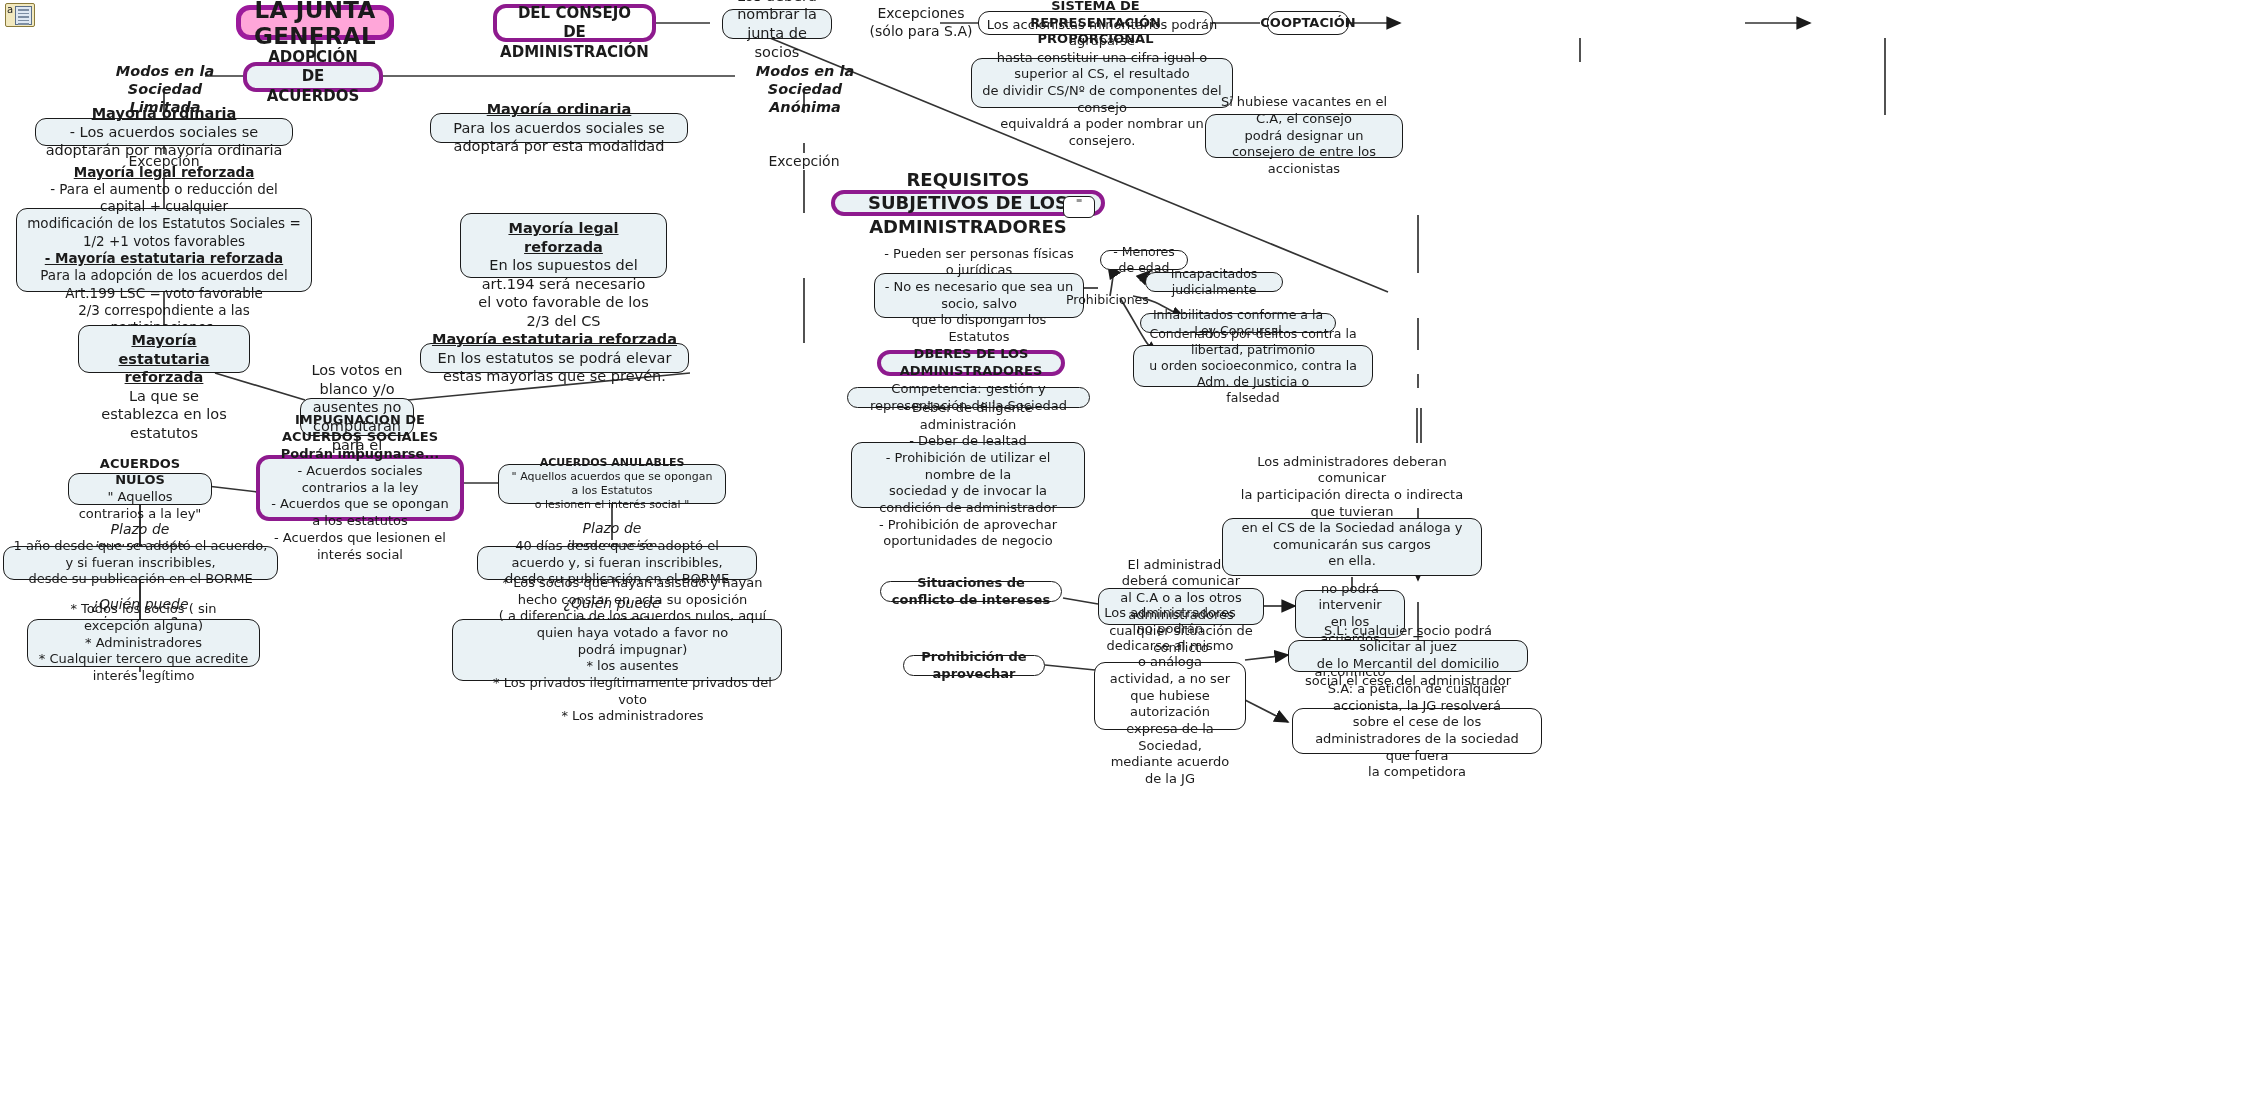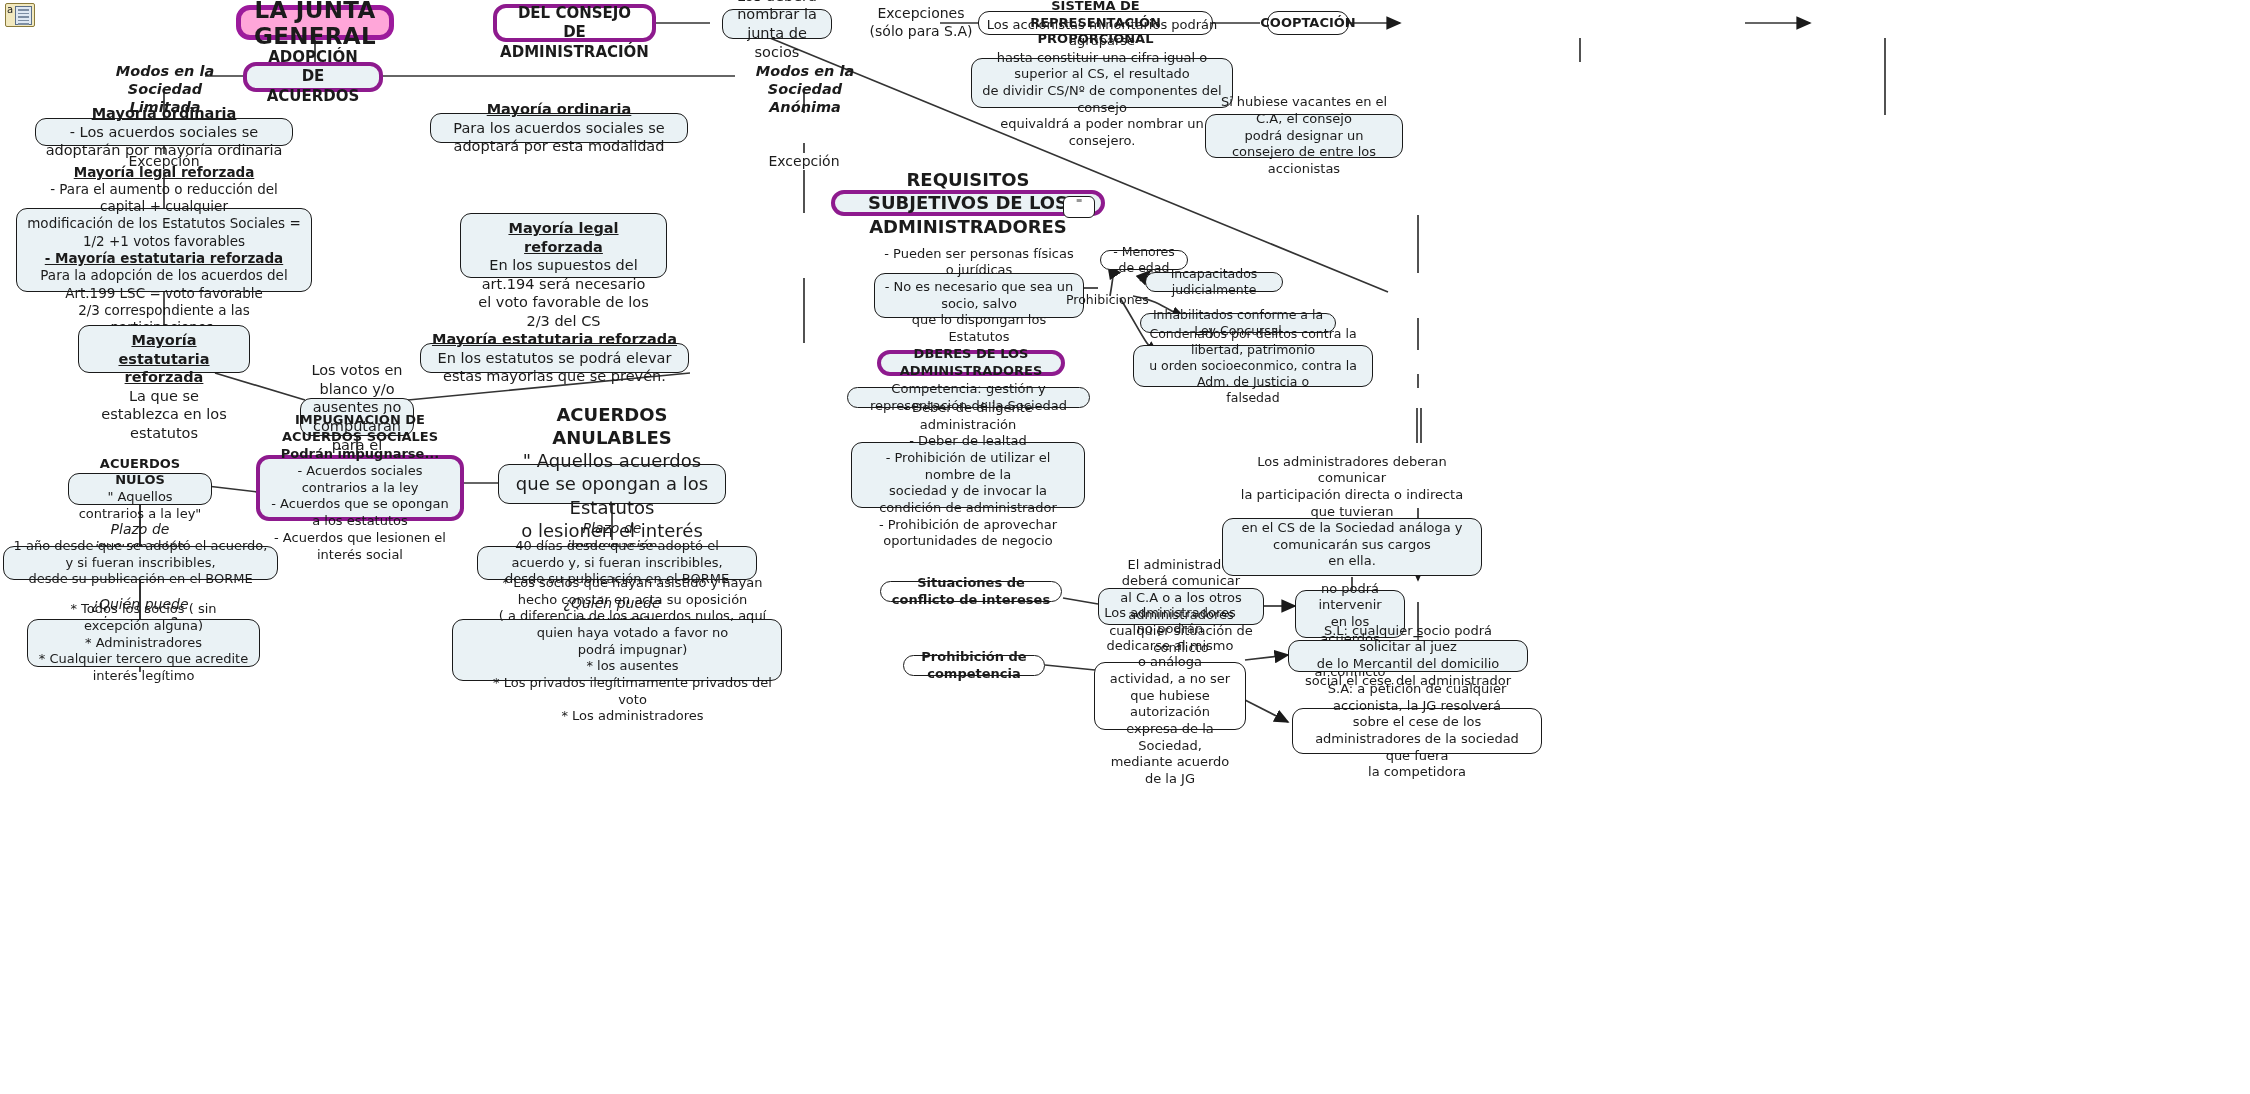--- a/index.html
+++ b/index.html
@@ -271,21 +271,21 @@
   <div class="node nb" style="left:3px;top:546px;width:275px;height:34px;font-size:13px;">
     <span class="ml">1 año desde que se adoptó el acuerdo, y si fueran inscribibles,<br>desde su publicación en el BORME</span>
   </div>
 
   <div class="lbl i" style="left:65px;top:596px;width:150px;">¿Quién puede impugnar?</div>
 
   <div class="node nb" style="left:27px;top:619px;width:233px;height:48px;font-size:13px;">
     <span class="ml">* Todos los socios ( sin excepción alguna)<br>* Administradores<br>* Cualquier tercero que acredite interés legítimo</span>
   </div>
 
-  <div class="node nb" style="left:498px;top:464px;width:228px;height:40px;flex-direction:column;font-size:18px;">
+  <div class="node nb" style="left:498px;top:464px;width:228px;height:40px;flex-direction:column;font-size:11px;">
     <span class="bold">ACUERDOS ANULABLES</span>
     <span class="ml">" Aquellos acuerdos que se opongan a los Estatutos<br>o lesionen el interés social "</span>
   </div>
 
   <div class="lbl i" style="left:537px;top:520px;width:150px;">Plazo de impugnación</div>
 
   <div class="node nb" style="left:477px;top:546px;width:280px;height:34px;font-size:13px;">
     <span class="ml">40 días desde que se adoptó el acuerdo y, si fueran inscribibles,<br>desde su publicación en el BORME</span>
   </div>
 
@@ -334,21 +334,21 @@
     <span class="ml">- Deber de diligente administración<br>- Deber de lealtad<br>- Prohibición de utilizar el nombre de la<br>sociedad y de invocar la condición de administrador<br>- Prohibición de aprovechar oportunidades de negocio</span>
   </div>
 
   <div class="node nw" style="left:880px;top:581px;width:182px;height:21px;font-weight:bold;font-size:13px;">
     <span>Situaciones de conflicto de intereses</span>
   </div>
 
   <div class="lbl" style="left:1404px;top:628px;width:28px;font-size:15px;">+</div>
 
   <div class="node nw" style="left:903px;top:655px;width:142px;height:21px;font-weight:bold;font-size:13px;">
-    <span>Prohibición de competencia</span>
+    <span>Prohibición de aprovechar</span>
   </div>
 
   <div class="node nb" style="left:1098px;top:588px;width:166px;height:37px;font-size:13px;">
     <span class="ml">El administrador deberá comunicar<br>al C.A o a los otros administradores<br>cualquier situación de conflicto</span>
   </div>
 
   <div class="node nb" style="left:1295px;top:590px;width:110px;height:48px;font-size:13px;">
     <span class="ml">Este administrador<br>no podrá intervenir<br>en los acuerdos referente<br>al conflicto</span>
   </div>
 

